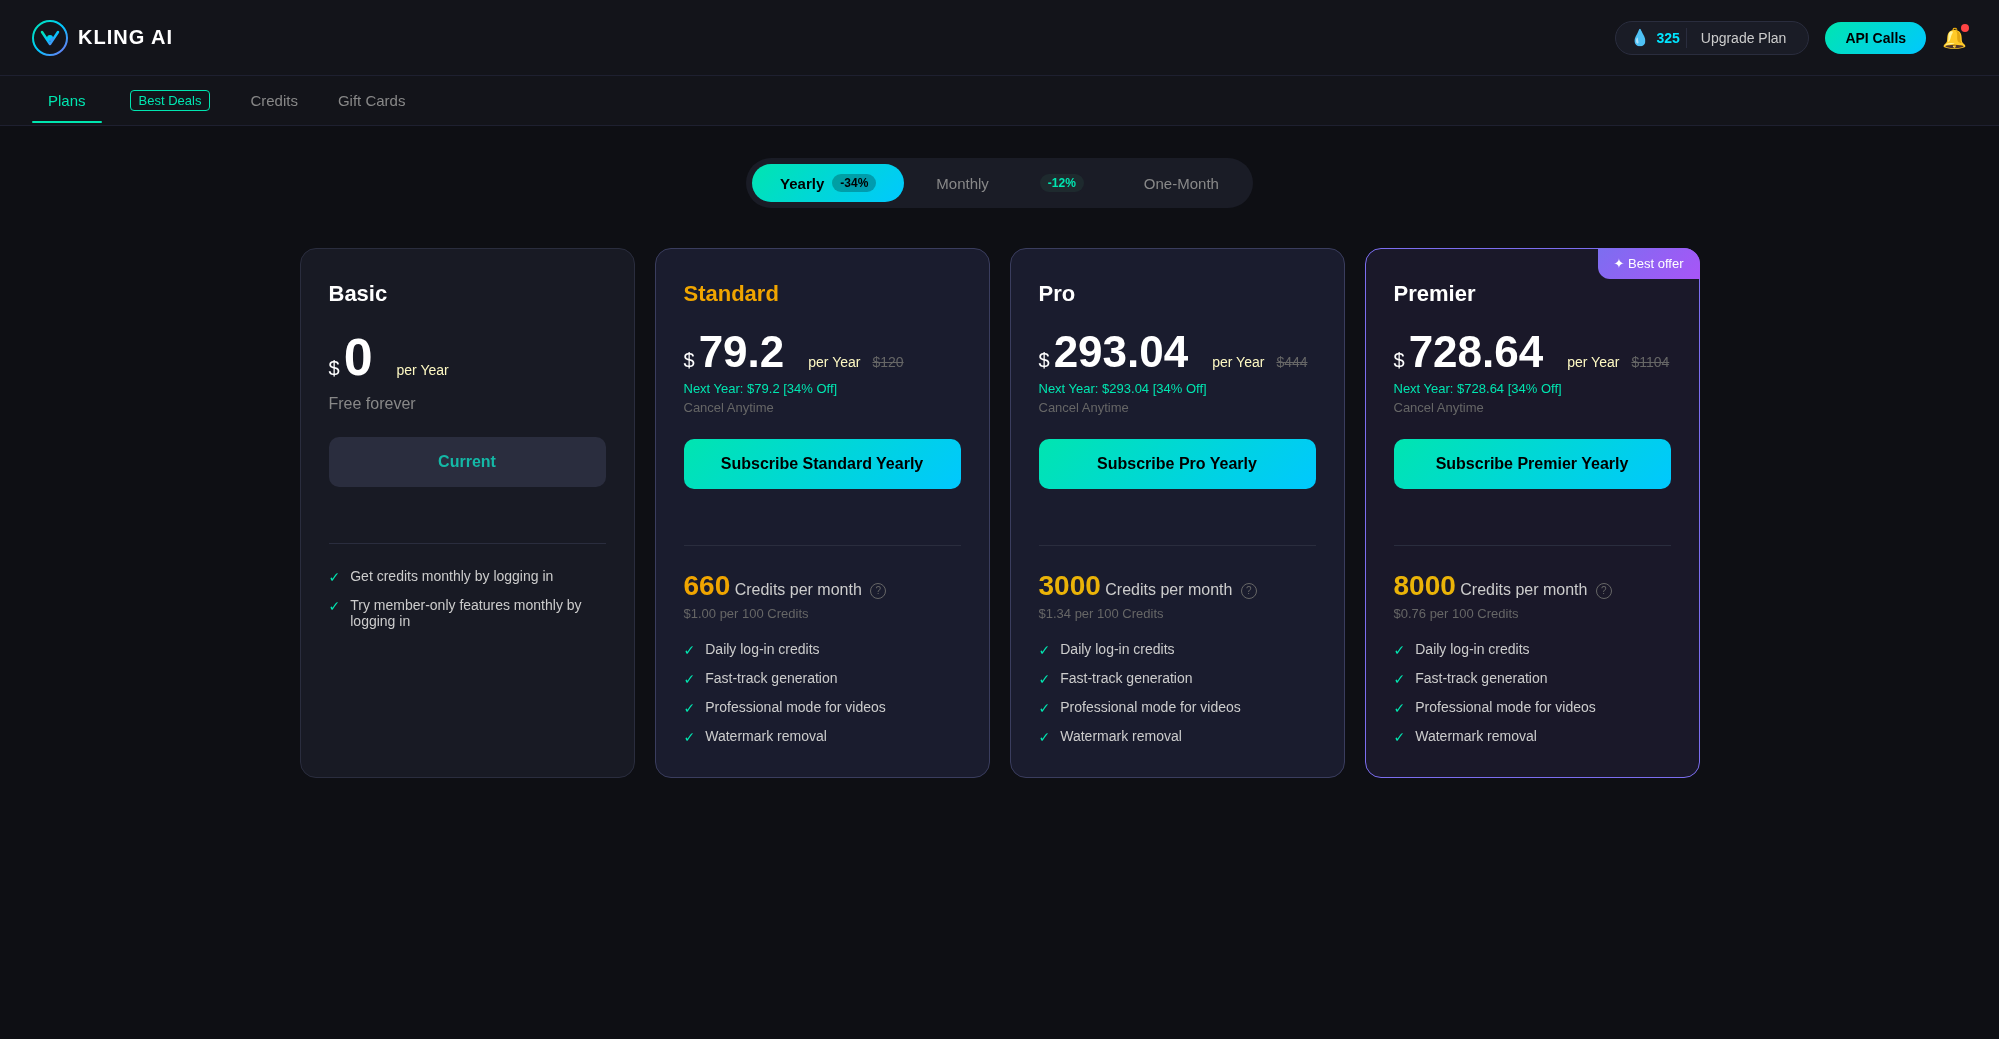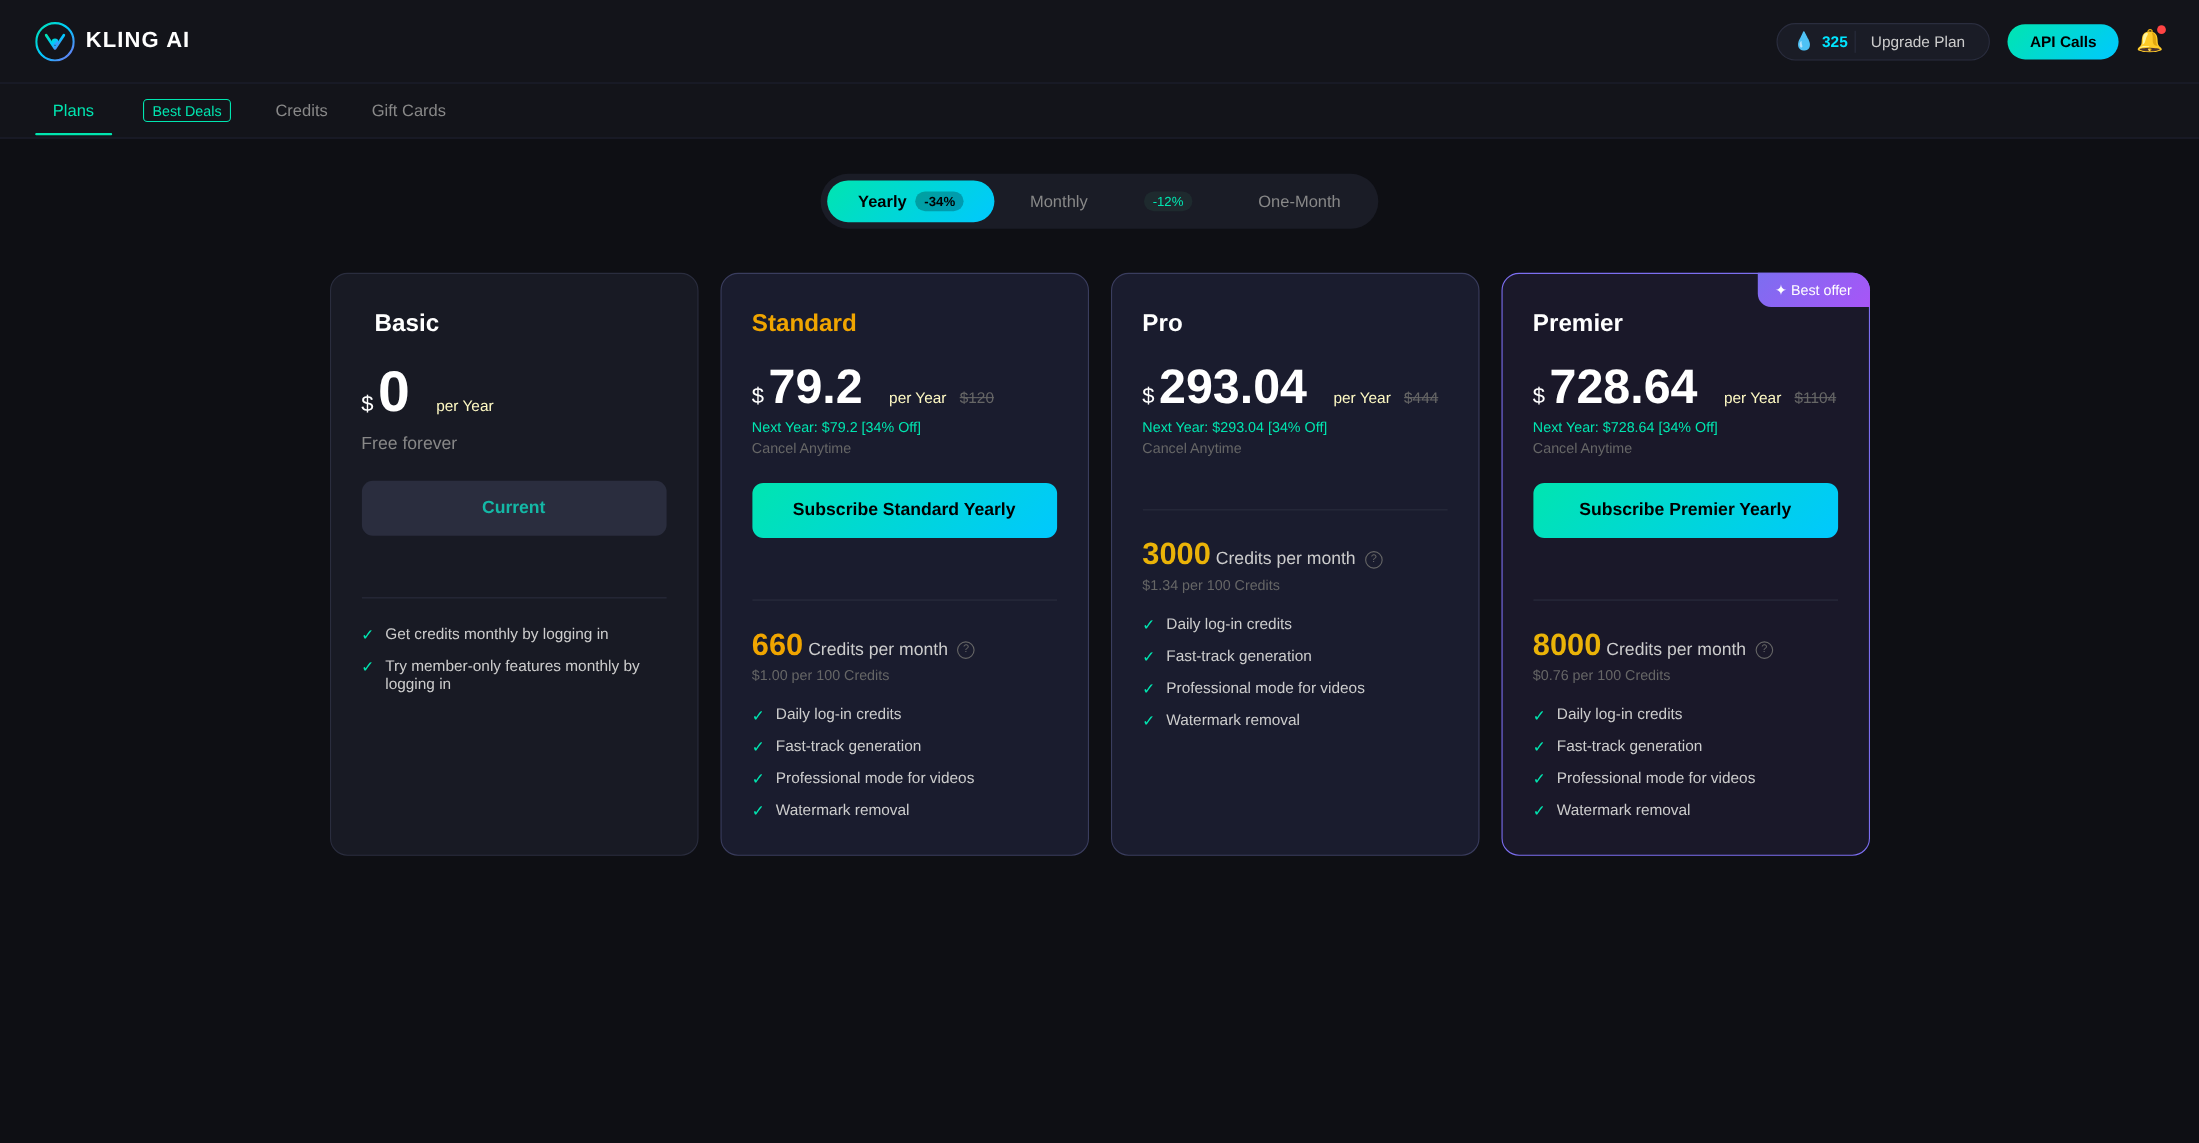--- a/index.html
+++ b/index.html
@@ -179,21 +179,21 @@
     .toggle-option.active .discount-badge {
       background: rgba(0,0,0,0.25);
       color: #000;
     }
     .discount-badge-dark {
       background: #1e2a2e;
       color: #00e5b0;
       border-radius: 10px;
       padding: 2px 8px;
       font-size: 12px;
-      font-weight: 400;
+      font-weight: 700;
       margin-left: 43px;
     }
 
     
     .cards-grid {
       display: grid;
       grid-template-columns: repeat(4, 1fr);
       gap: 20px;
       max-width: 1400px;
       margin: 0 auto;
@@ -230,21 +230,21 @@
       gap: 4px;
     }
     .card-title {
       font-size: 22px;
       font-weight: 600;
       margin-bottom: 20px;
     }
     .card-title.standard { color: #f0a500; }
     .card-title.pro { color: #fff; }
     .card-title.premier { color: #fff; }
-    .card-title.basic { color: #fff; margin-left: 12px; }
+    .card-title.basic { color: #fff; }
 
     .price-row {
       display: flex;
       align-items: baseline;
       gap: 4px;
       margin-bottom: 4px;
     }
     .price-dollar {
       font-size: 20px;
       font-weight: 400;
@@ -492,20 +492,21 @@
     <div class="card highlighted">
       <div class="card-title pro">Pro</div>
       <div class="price-row">
         <span class="price-dollar">$</span>
         <span class="price-amount">293.04</span>
         <span class="price-period">per Year</span>
         <span class="price-original">$444</span>
       </div>
       <div class="price-note">Next Year: $293.04 [34% Off]</div>
       <div class="price-cancel">Cancel Anytime</div>
+      <button class="subscribe-btn">Subscribe Pro Yearly</button>
       <hr class="section-divider">
       <div>
         <span class="credits-amount pro-color">3000</span>
         <span class="credits-label"> Credits per month</span>
         <span class="credits-info-icon">?</span>
       </div>
       <div class="credits-per">$1.34 per 100 Credits</div>
       <ul class="feature-list">
         <li class="feature-item">
           <span class="check-icon">✓</span>

